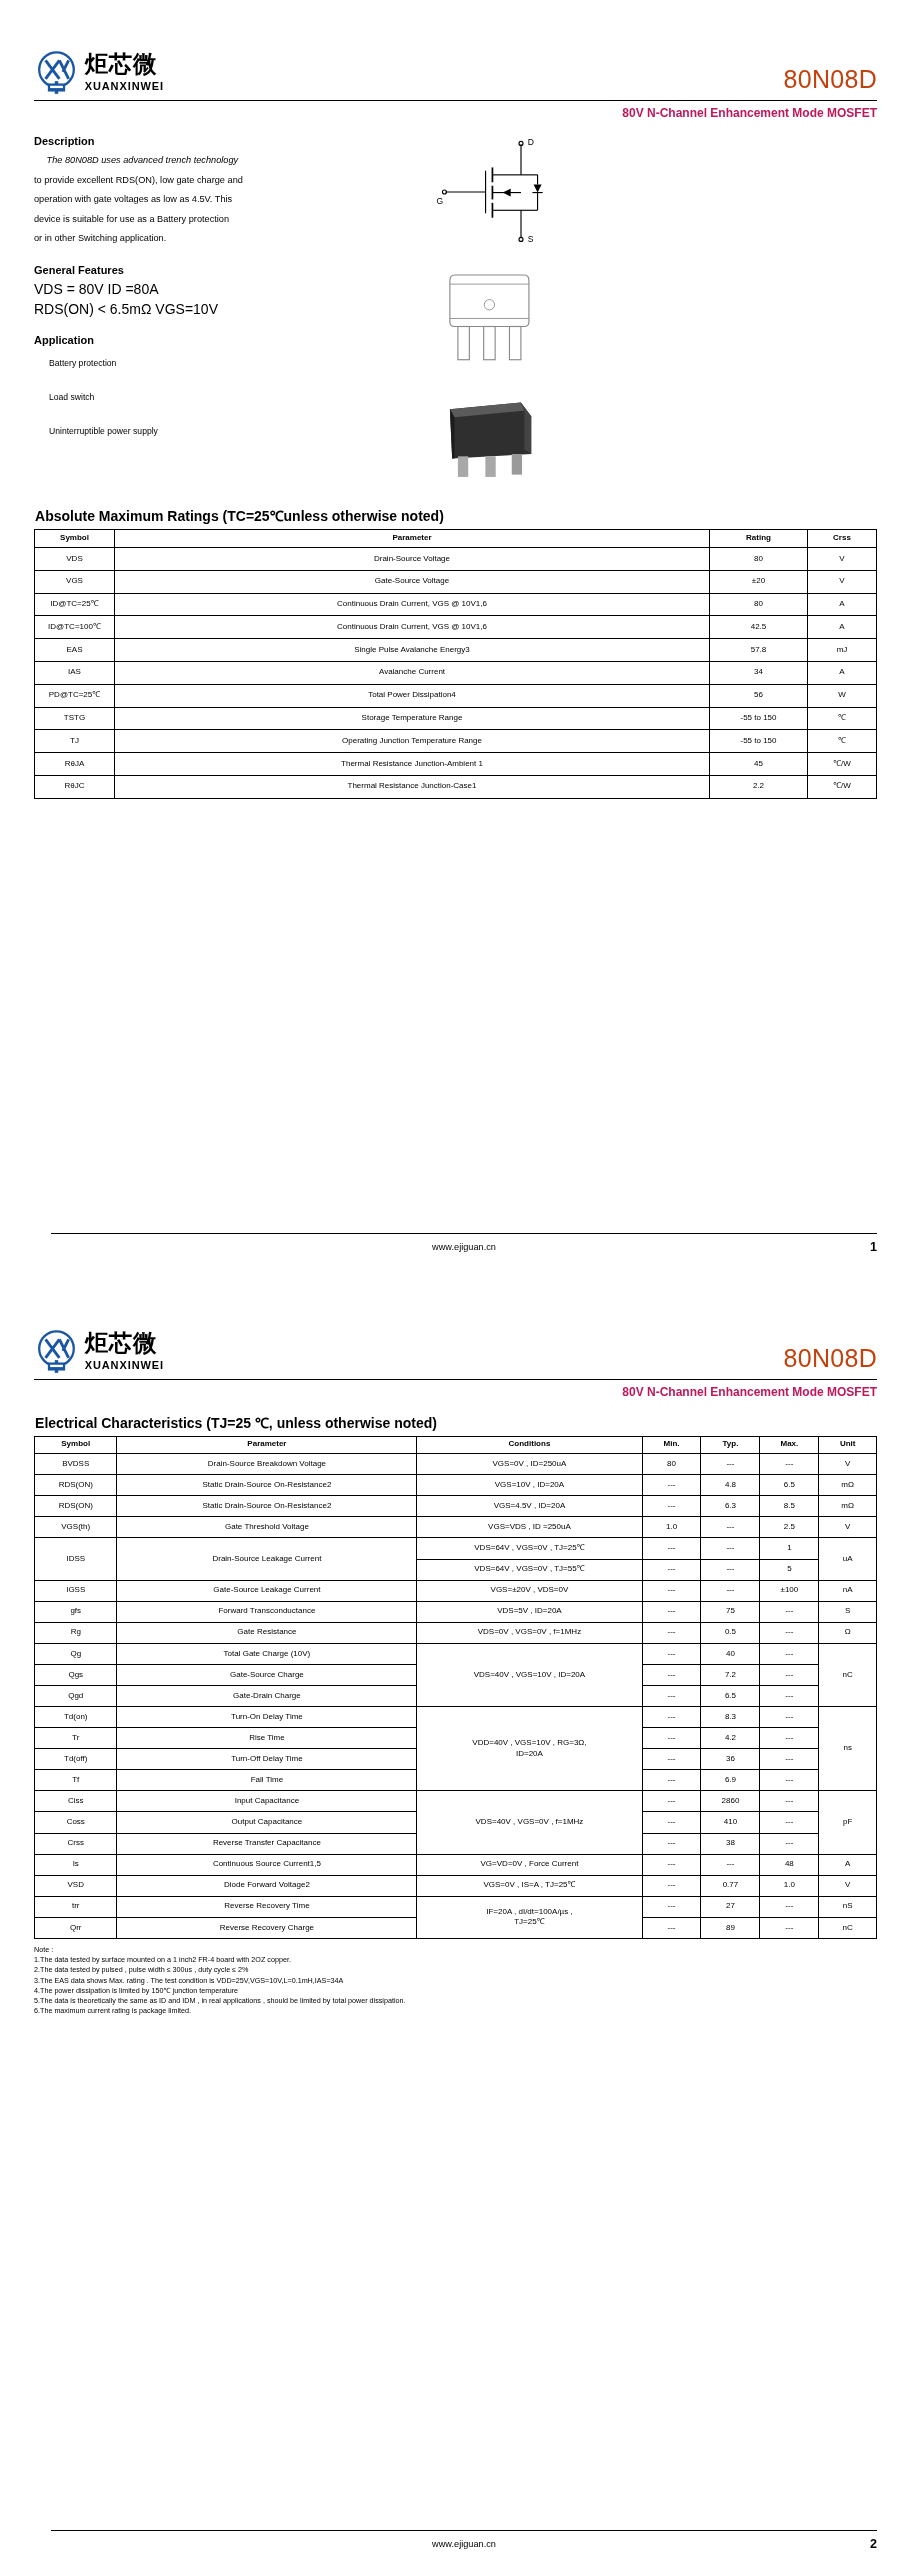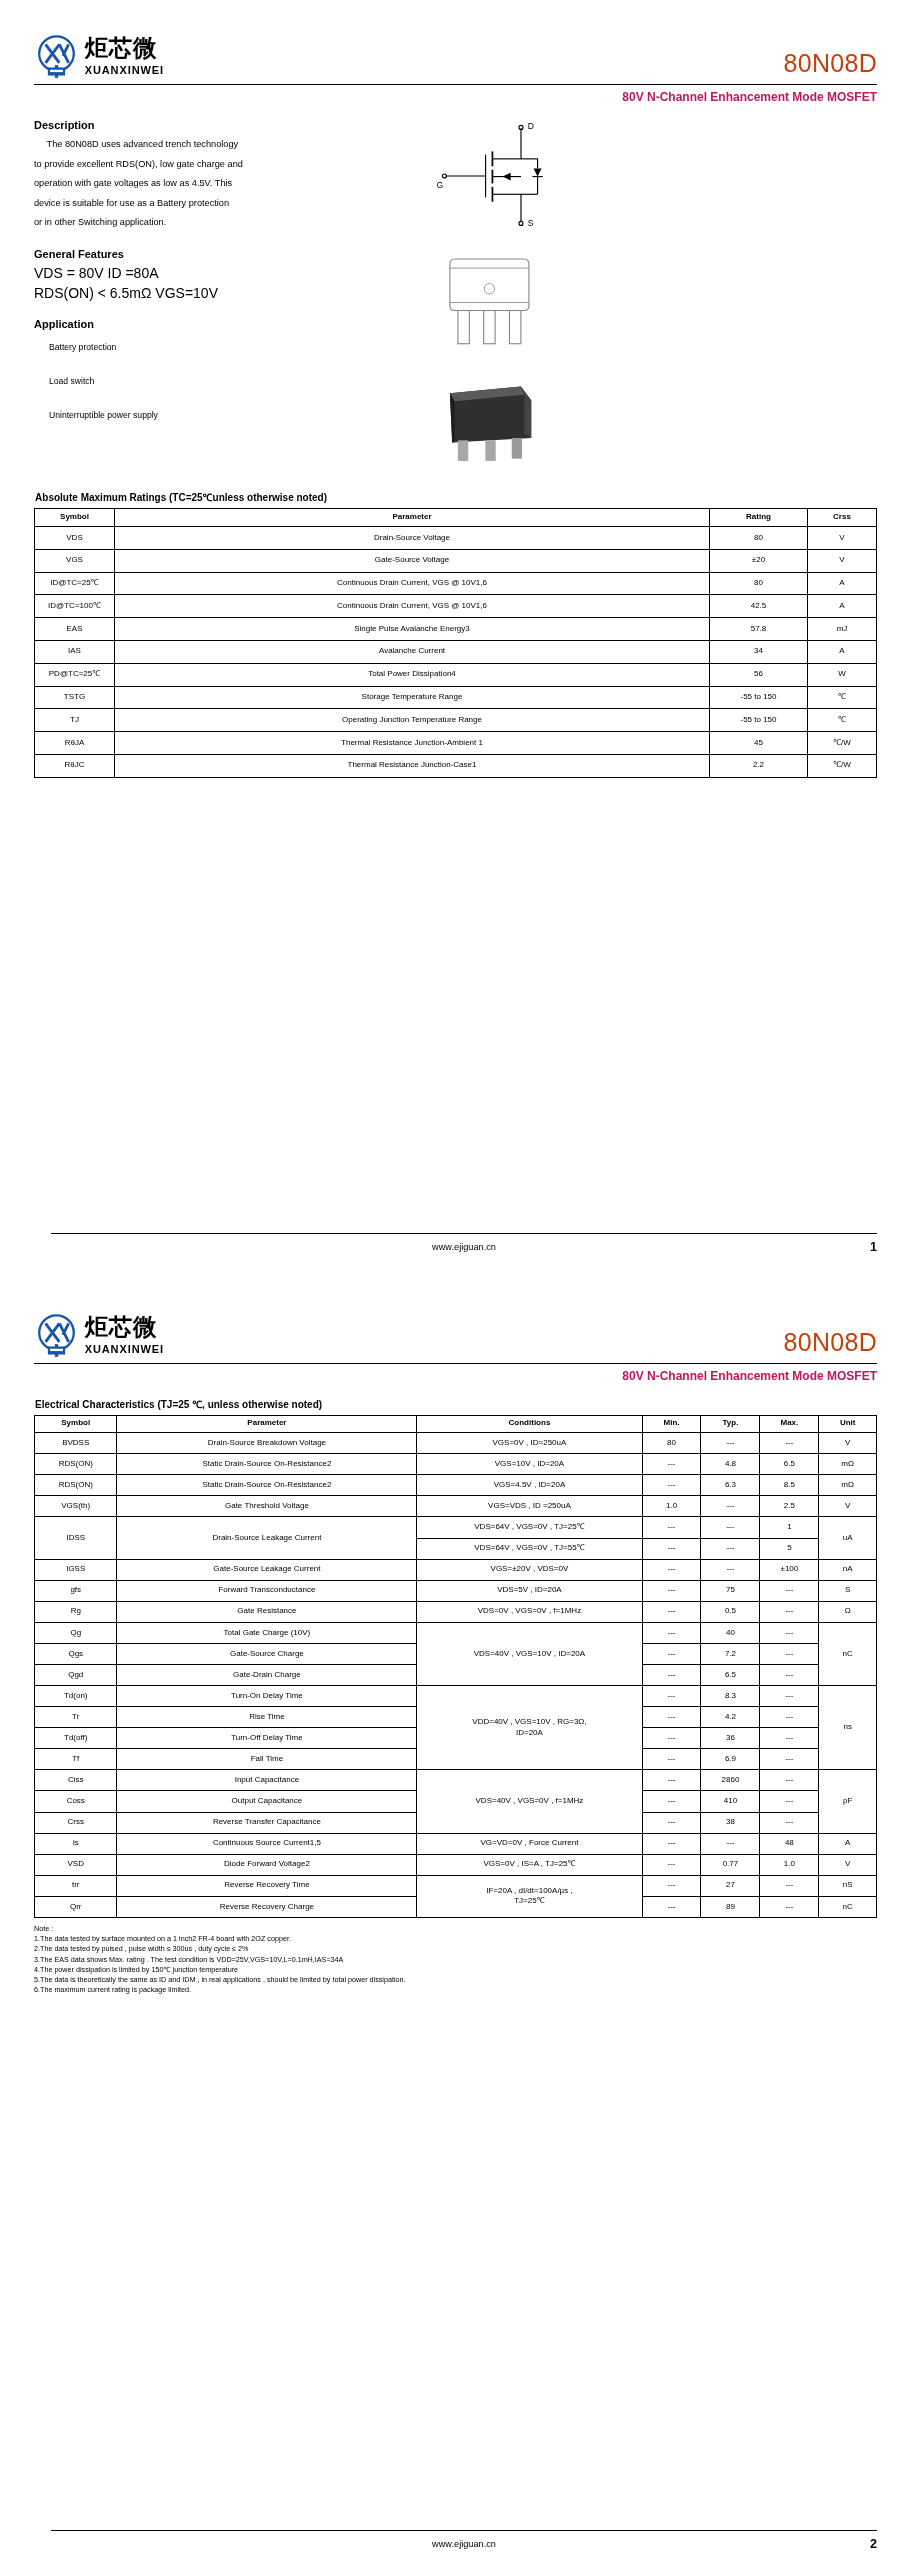--- a/index.html
+++ b/index.html
@@ -7,21 +7,21 @@
   .sheet{
     width:911px;
     background:#ffffff;
     margin:0 auto;
     position:relative;
   }
   .page{
     width:911px;
     position:relative;
     box-sizing:border-box;
-    padding:0 34px;
+    padding:16px 34px;
   }
   .page1{height:1279px;}
   .page2{height:1297px;}
 
   
   .hdr{
     display:flex;
     align-items:flex-end;
     justify-content:space-between;
     padding-top:34px;
@@ -52,38 +52,38 @@
   }
 
   
   h2.sec{
     font-size:11px;font-weight:bold;margin:15px 0 4.6px 0;color:#000;
   }
   .body-txt{
     font-size:9.2px;line-height:19.5px;color:#000;max-width:275px;
   }
   .body-txt p{margin:0;}
-  .indent{text-indent:12.6px;}
+  .indent{text-indent:12.6px;font-style:italic;}
   .feat{font-size:14px;line-height:19.5px;color:#000;margin:0;}
   .app-line{font-size:8.6px;line-height:19px;color:#000;margin:15px;}
 
   
   .top-cols{display:flex;align-items:flex-start;}
   .col-left{width:298px;flex:0 0 auto;}
   .col-right{flex:1 1 auto;position:relative;padding-left:34px;padding-top:12.6px;}
 
   .sym-box{width:149px;margin:0 auto 0 69px;}
   .pkg-line{width:143px;margin:15px auto 0 69px;}
   .photo{
     width:143px;margin:12.6px auto 0 69px;
   }
 
   
   .tbl-title{
-    font-size:10px;font-weight:bold;margin:0 0 4px 1.1px;color:#000;
+    font-size:14px;font-weight:bold;margin:0 0 4px 1.1px;color:#000;
   }
   table.dt{
     border-collapse:collapse;width:100%;table-layout:fixed;
   }
   table.dt th, table.dt td{
     border:0.6px solid #000;
     font-size:8px;
     color:#000;
     padding:2.9px 2.3px;
     text-align:center;

